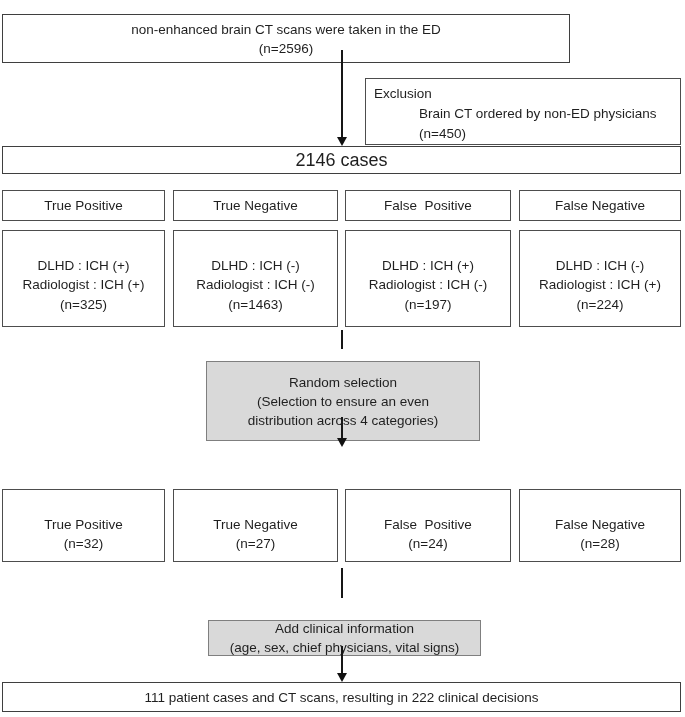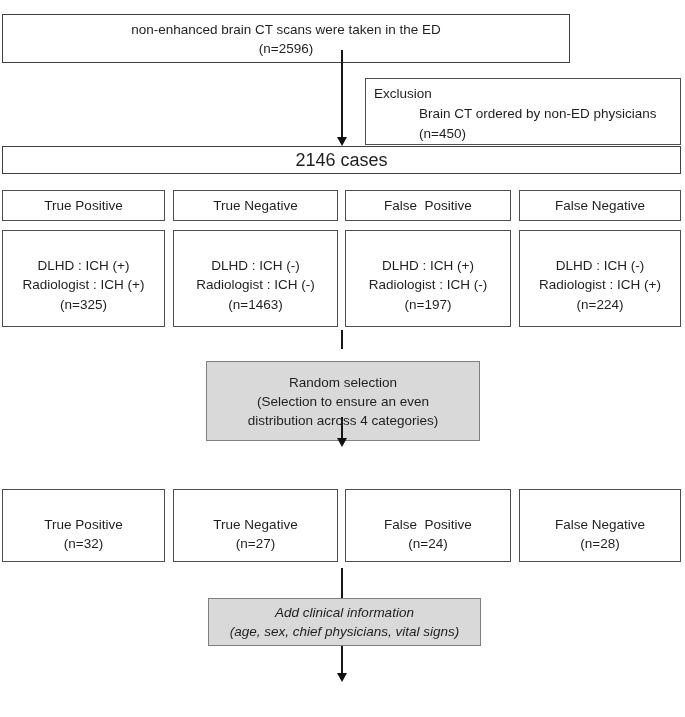--- a/index.html
+++ b/index.html
@@ -144,22 +144,25 @@
     <div>False  Positive</div>
     <div class="n-bottom" style="padding-bottom:8px;">(n=24)</div>
   </div>
   <div class="box cat" style="left:519px; top:489px; width:162px; height:73px;">
     <div>False Negative</div>
     <div class="n-bottom" style="padding-bottom:8px;">(n=28)</div>
   </div>
 
   <div class="vline" style="top:568px; height:30px;"></div>
 
-  <div class="box gray" style="left:208px; top:598px; width:273px; height:48px;font-style:italic;">
+  <div class="box gray" style="left:208px; top:620px; width:273px; height:36px;">
     <div>Add clinical information</div>
     <div>(age, sex, chief physicians, vital signs)</div>
   </div>
 
   <div class="vline" style="top:646px; height:28px;"></div>
   <div class="ahead" style="top:673px;"></div>
 
+  <div class="box wide" style="left:2px; top:682px; width:679px; height:30px;">
+    <div>111 patient cases and CT scans, resulting in 222 clinical decisions</div>
+  </div>
 
 </div>
 
 </body></html>

